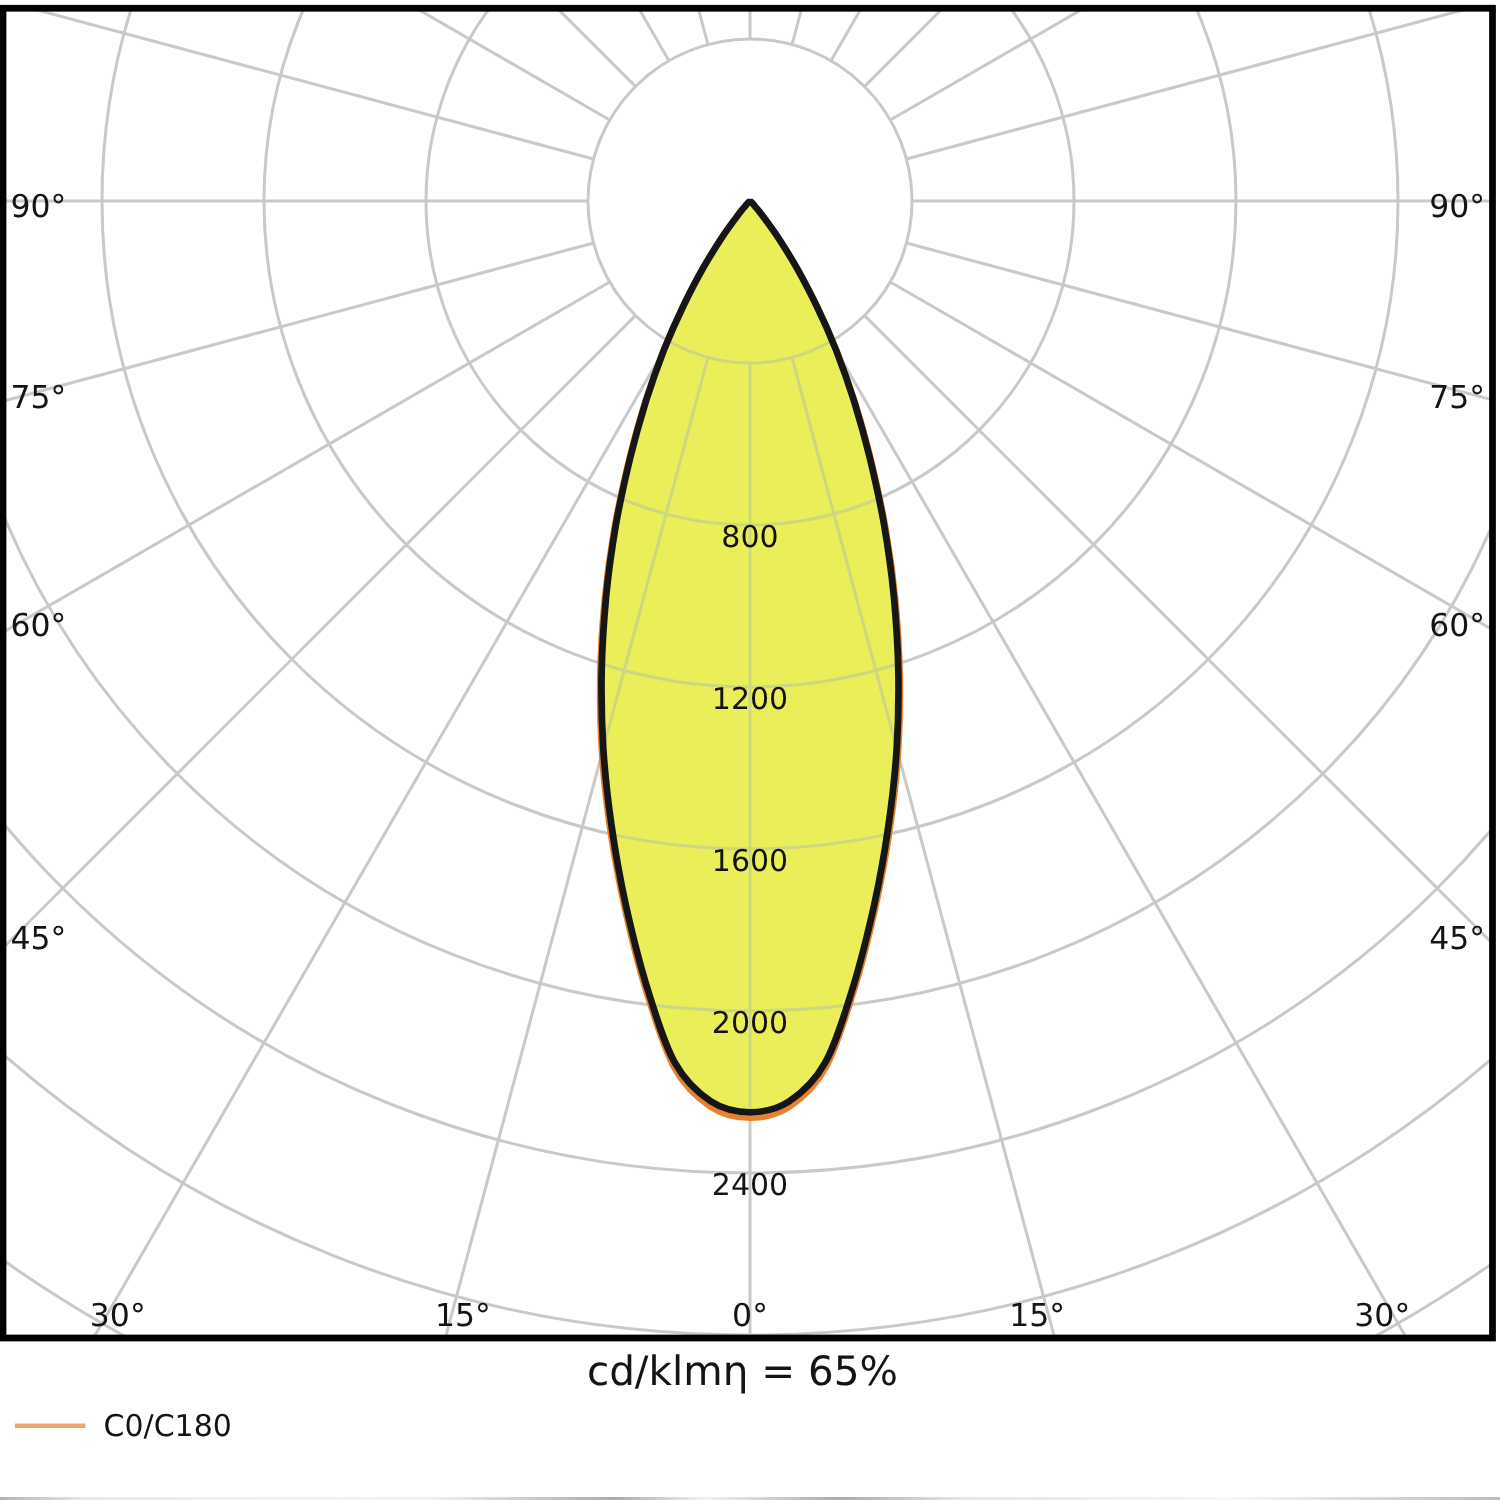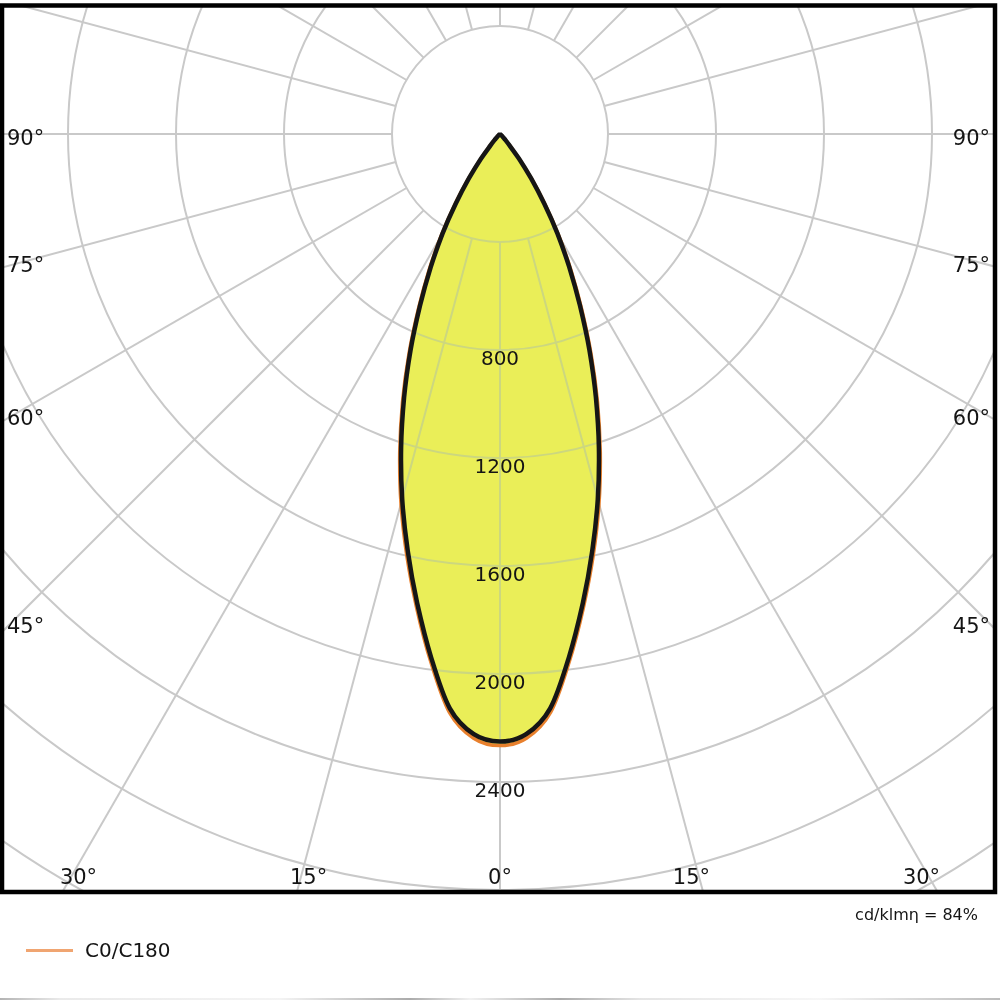--- a/index.html
+++ b/index.html
@@ -1,23 +1,23 @@
 <!DOCTYPE html>
 <html><head>
 <meta charset="utf-8">
 <style>
   html,body{margin:0;padding:0;width:1000px;height:1000px;background:#fff;overflow:hidden;}
   body{font-family:"DejaVu Sans","Liberation Sans",sans-serif;color:#141414;}
   .page{position:relative;width:1000px;height:1000px;background:#fff;}
   .chart-area{position:absolute;left:0;top:0;width:1000px;height:898px;}
   .chart-area svg{display:block;width:1000px;height:898px;}
   .footer{position:absolute;left:0;top:898px;width:1000px;height:102px;background:#fff;}
-  .footer-top{display:flex;justify-content:flex-end;align-items:flex-start;
-              padding:4px 22px 0 12px;font-size:16px;line-height:26px;}
-  .legend{margin-top:12px;padding-left:10px;display:flex;flex-direction:column;gap:1px;margin-left:16px;}
+  .footer-top{display:flex;justify-content:center;align-items:flex-start;
+              padding:4px 22px 0 12px;font-size:27px;line-height:26px;}
+  .legend{margin-top:12px;padding-left:10px;display:flex;flex-direction:column;gap:1px;}
   .legend-row{display:flex;align-items:center;height:21px;}
   .swatch{display:inline-block;width:47px;height:3px;margin-right:12px;}
   .legend-label{font-size:20px;line-height:21px;}
   .cropped-strip{position:absolute;left:0;bottom:0;width:1000px;height:2px;opacity:.75;
       background:linear-gradient(90deg,#9a9a9a 0%,#e3e3e3 6%,#f0f0f0 28%,#8f8f8f 41%,
                  #ededed 47%,#8f8f8f 56%,#dcdcdc 64%,#f4f4f4 82%,#a5a5a5 100%);}
 </style>
 </head>
 <body>
 
@@ -128,21 +128,21 @@
             <text x="921.5" y="878.0" text-anchor="middle" dominant-baseline="middle" font-size="21">30°</text>
           </g>
         </g>
         <rect x="2" y="5.5" width="993" height="886.5" fill="none" stroke="#000000" stroke-width="4.5"></rect>
       </svg>
   </div>
 
   <div class="footer">
     <div class="footer-top">
       <span>cd/klm</span>
-      <span>η = 84%</span>
+      <span>η = 65%</span>
     </div>
     <div class="legend">
       <div class="legend-row">
         <span class="swatch" style="background: rgb(240, 165, 113);"></span>
         <span class="legend-label">C0/C180</span>
       </div>
     </div>
   </div>
 
   <div class="cropped-strip"></div>

